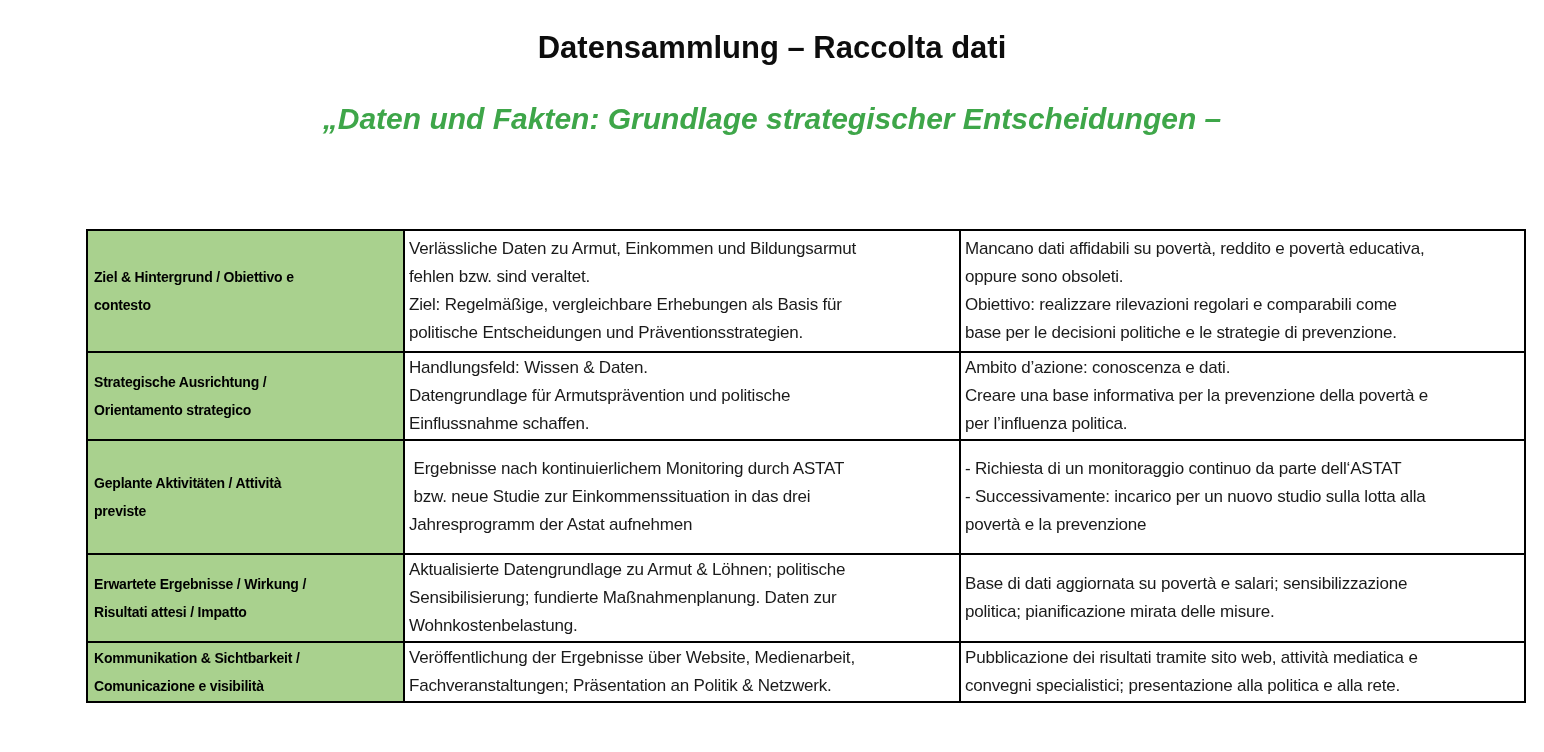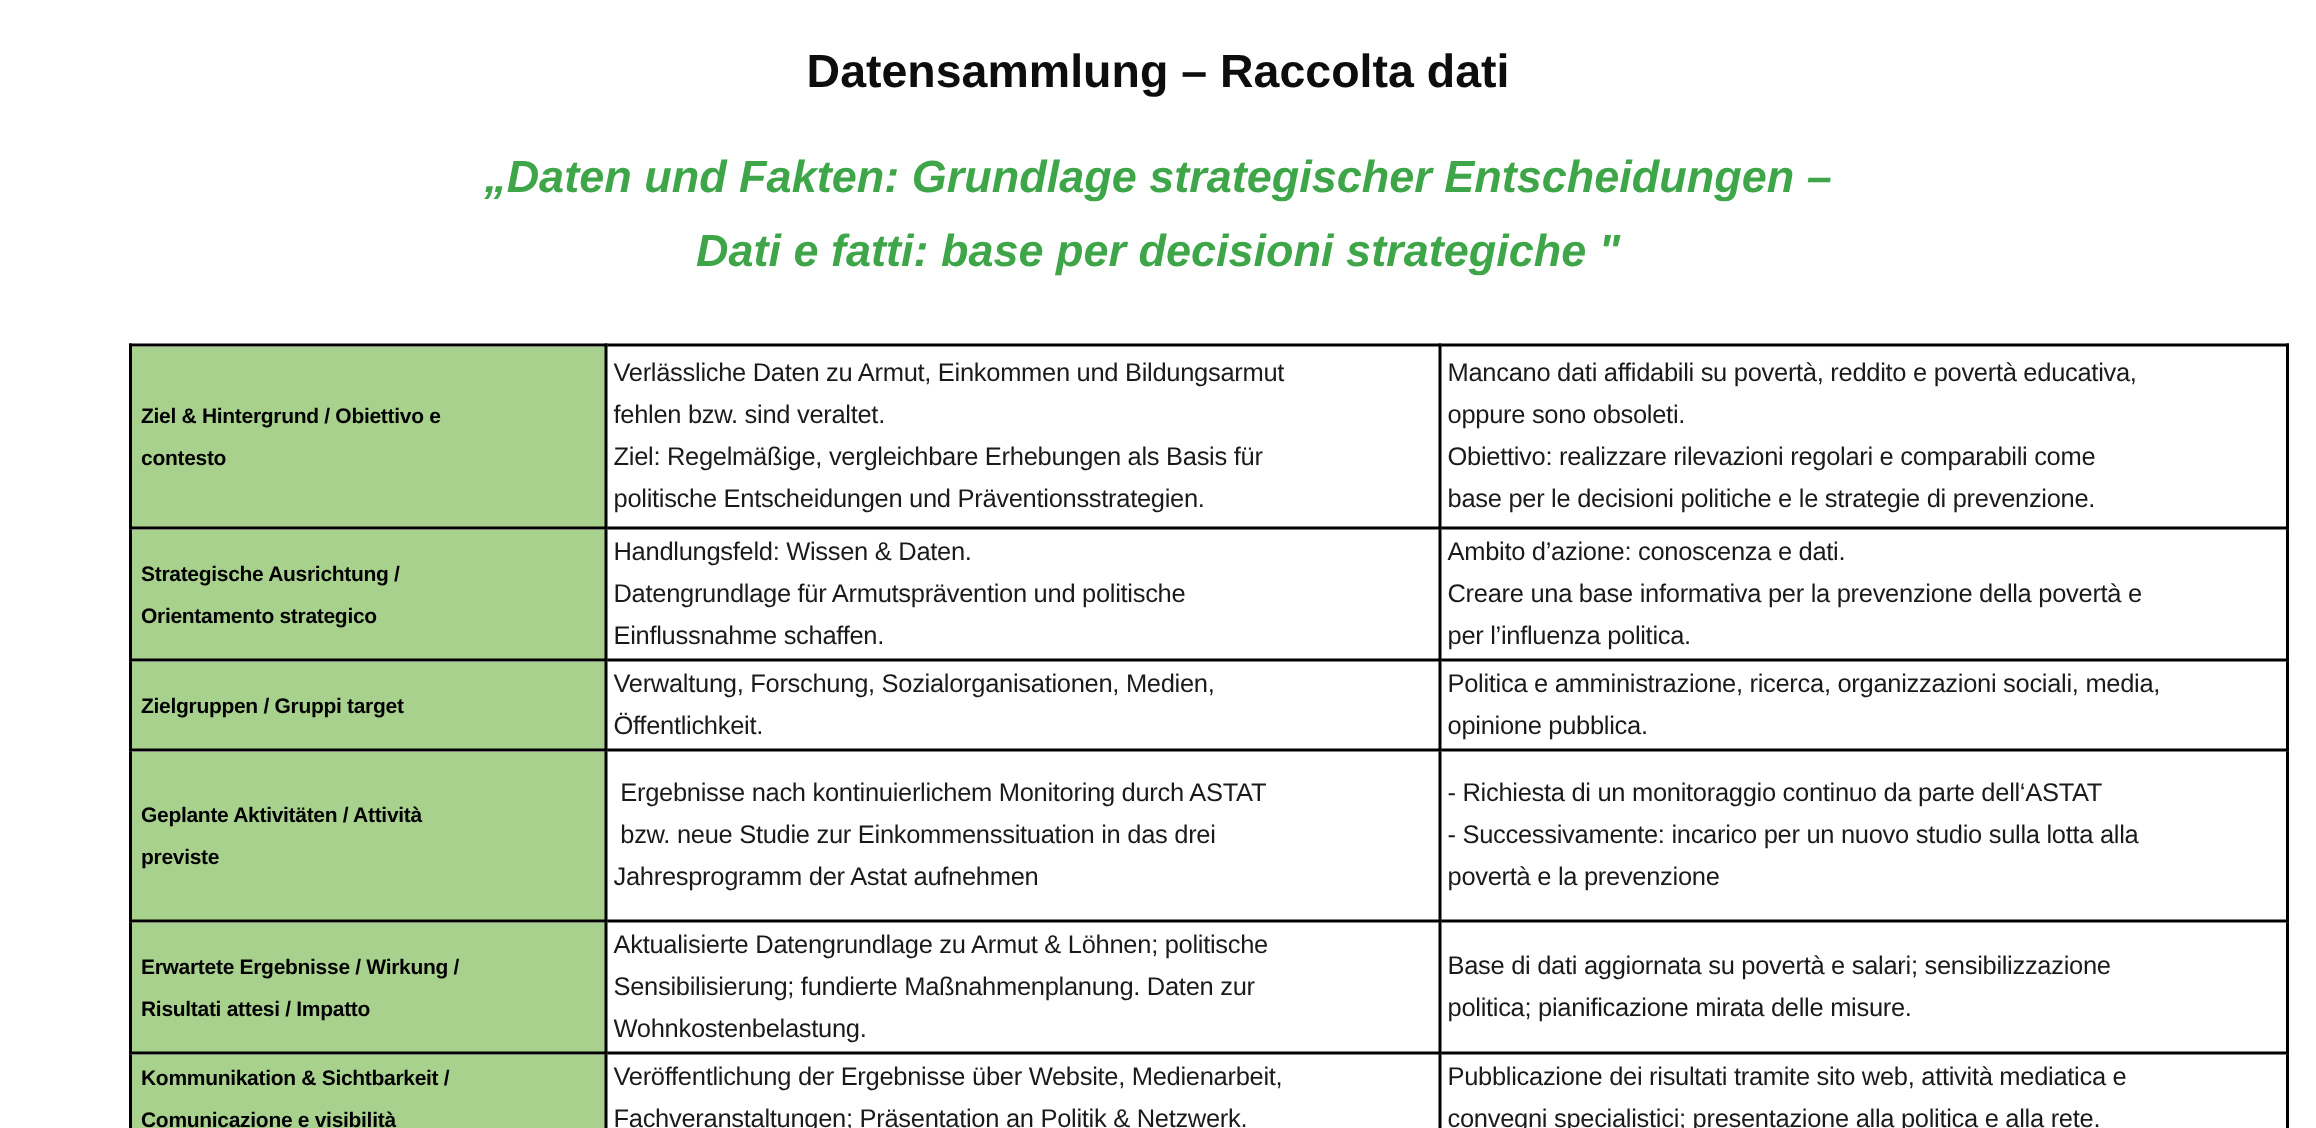--- a/index.html
+++ b/index.html
@@ -70,21 +70,20 @@
 </style>
 </head>
 <body>
 
 <div class="page">
 
   <div class="title">Datensammlung – Raccolta dati</div>
 
   <div class="subtitle">
     <div>„Daten und Fakten: Grundlage strategischer Entscheidungen –</div>
-    <div>Dati e fatti: base per decisioni strategiche "</div>
   </div>
 
   <table class="matrix">
     <colgroup>
       <col class="col-head">
       <col class="col-de">
       <col class="col-it">
     </colgroup>
     <tbody>
       <tr style="height:122px;">
@@ -101,27 +100,20 @@
       </tr>
       <tr style="height:82px;">
         <td class="rowhead">Strategische Ausrichtung /
 Orientamento strategico</td>
         <td>Handlungsfeld: Wissen &amp; Daten.
 Datengrundlage für Armutsprävention und politische
 Einflussnahme schaffen.</td>
         <td>Ambito d’azione: conoscenza e dati.
 Creare una base informativa per la prevenzione della povertà e
 per l’influenza politica.</td>
-      </tr>
-      <tr style="height:57px;">
-        <td class="rowhead">Zielgruppen / Gruppi target</td>
-        <td>Verwaltung, Forschung, Sozialorganisationen, Medien,
-Öffentlichkeit.</td>
-        <td>Politica e amministrazione, ricerca, organizzazioni sociali, media,
-opinione pubblica.</td>
       </tr>
       <tr style="height:114px;">
         <td class="rowhead">Geplante Aktivitäten / Attività
 previste</td>
         <td> Ergebnisse nach kontinuierlichem Monitoring durch ASTAT
  bzw. neue Studie zur Einkommenssituation in das drei
 Jahresprogramm der Astat aufnehmen</td>
         <td>- Richiesta di un monitoraggio continuo da parte dell‘ASTAT
 - Successivamente: incarico per un nuovo studio sulla lotta alla
 povertà e la prevenzione</td>

